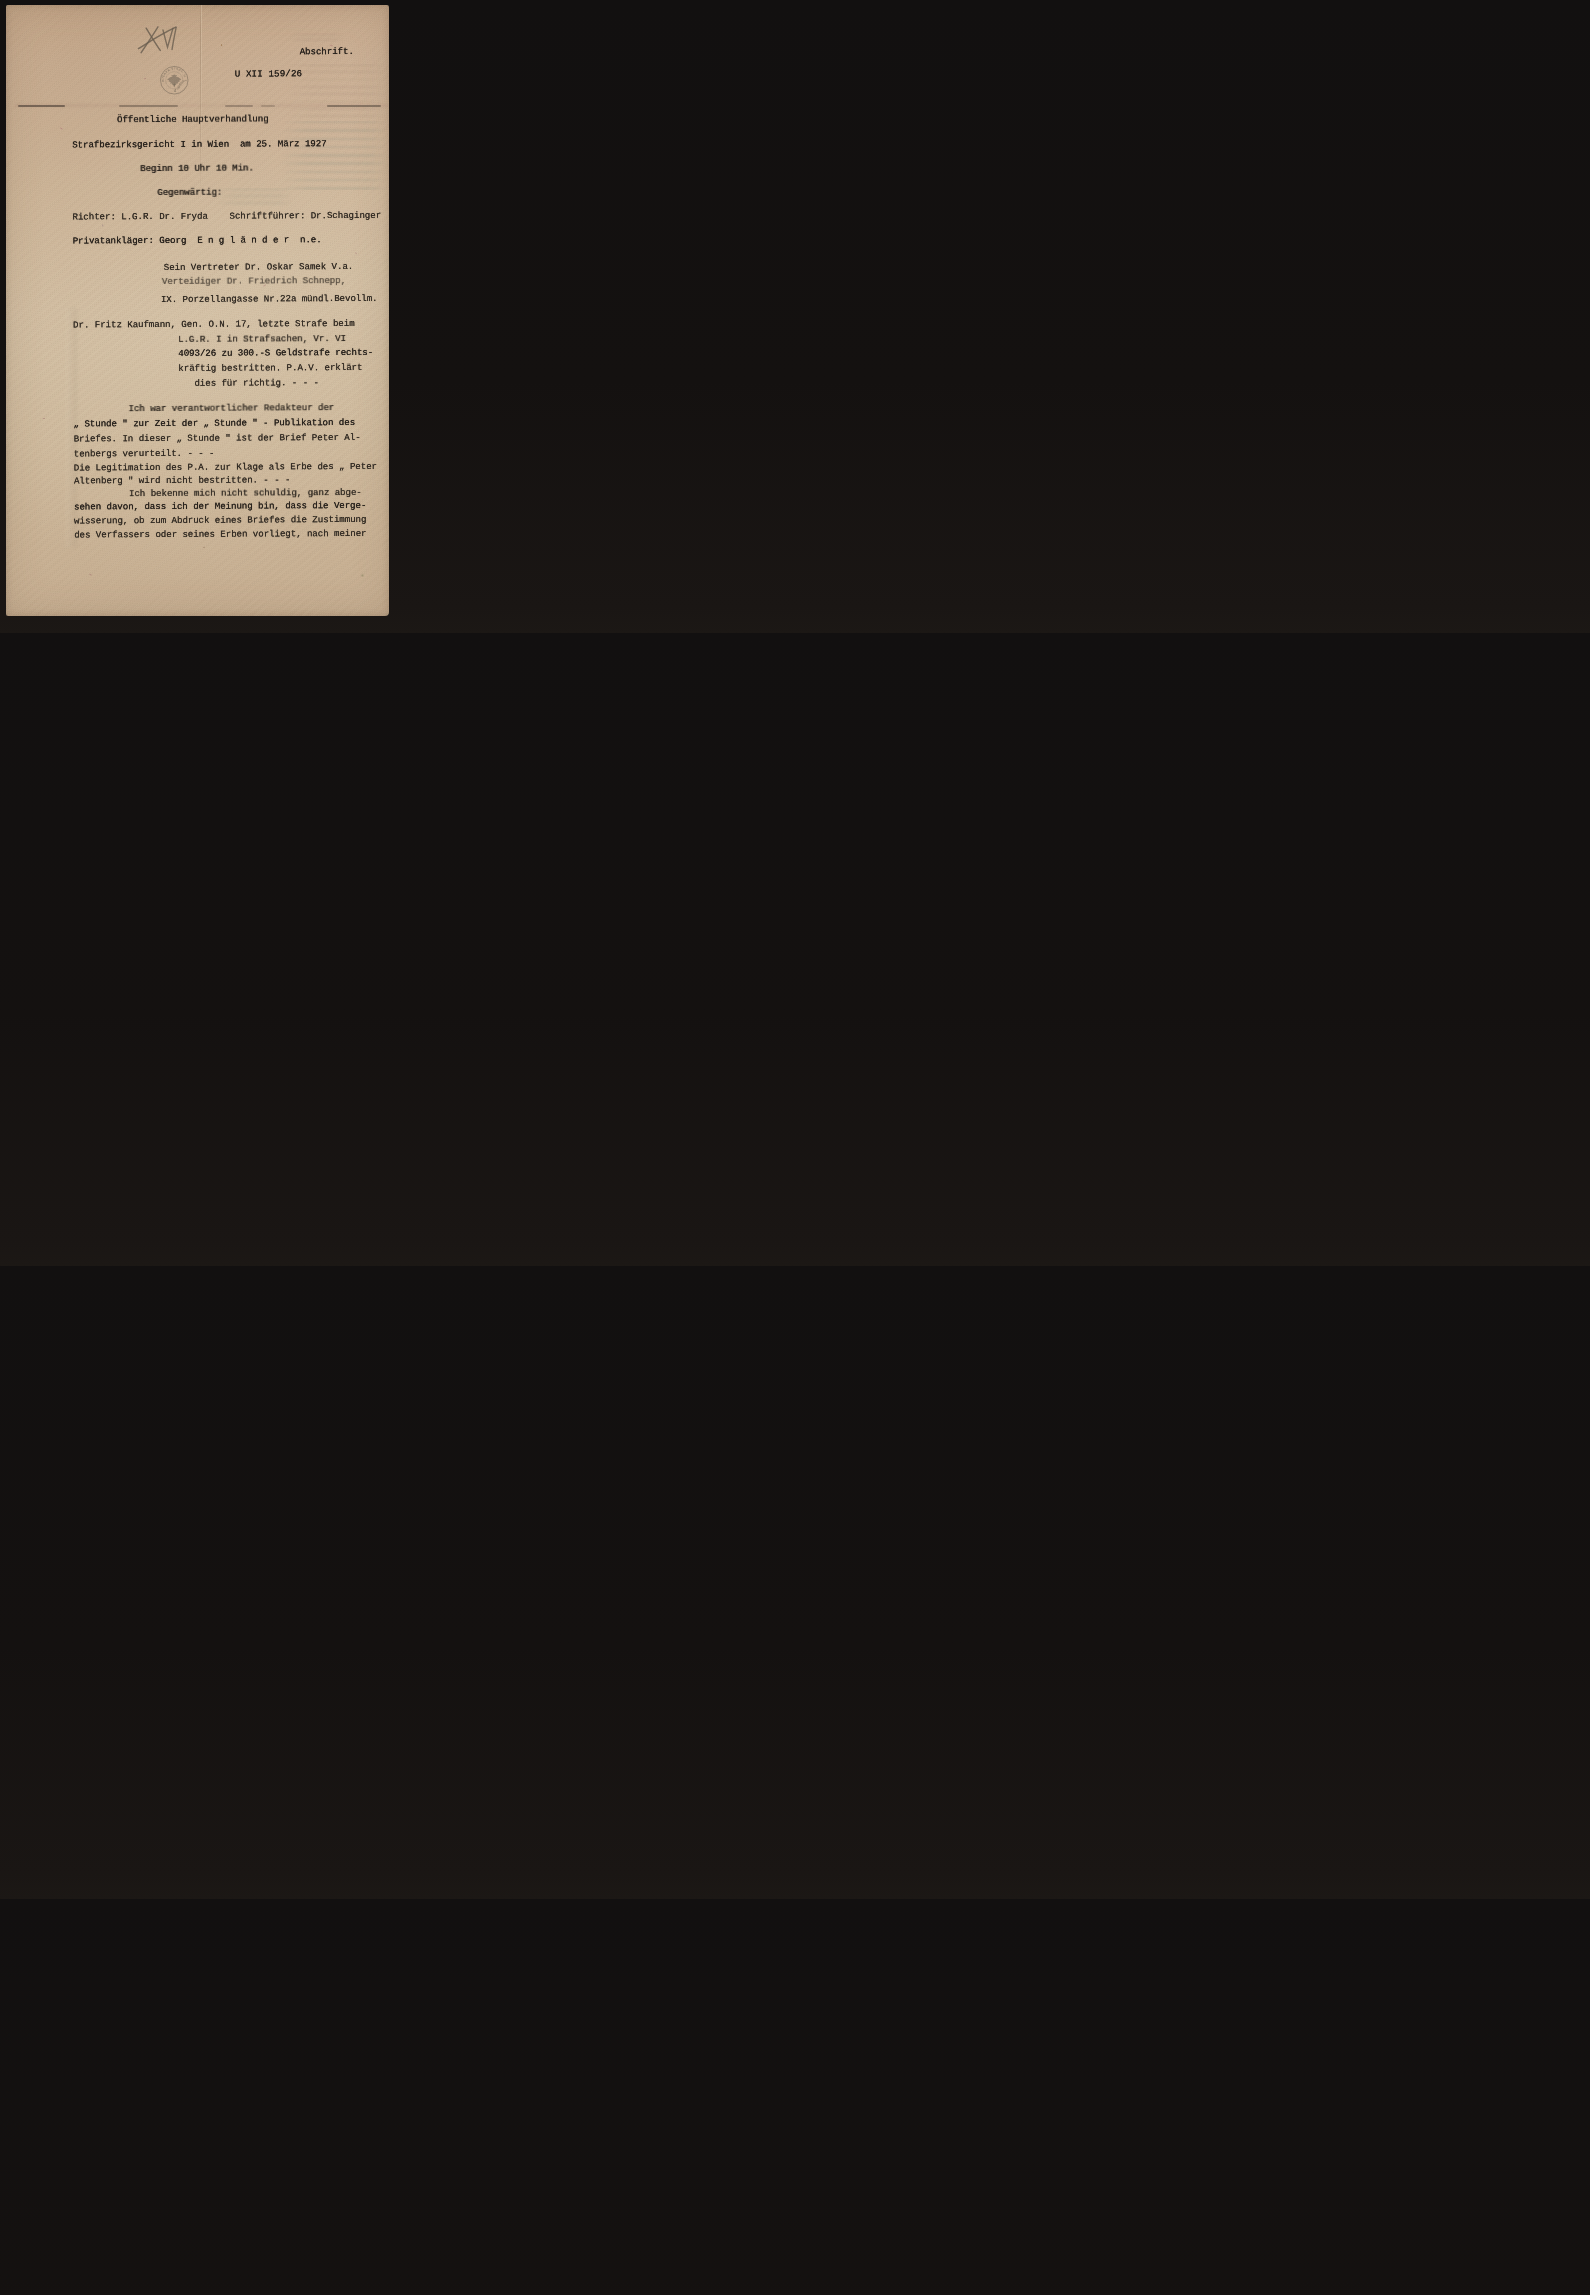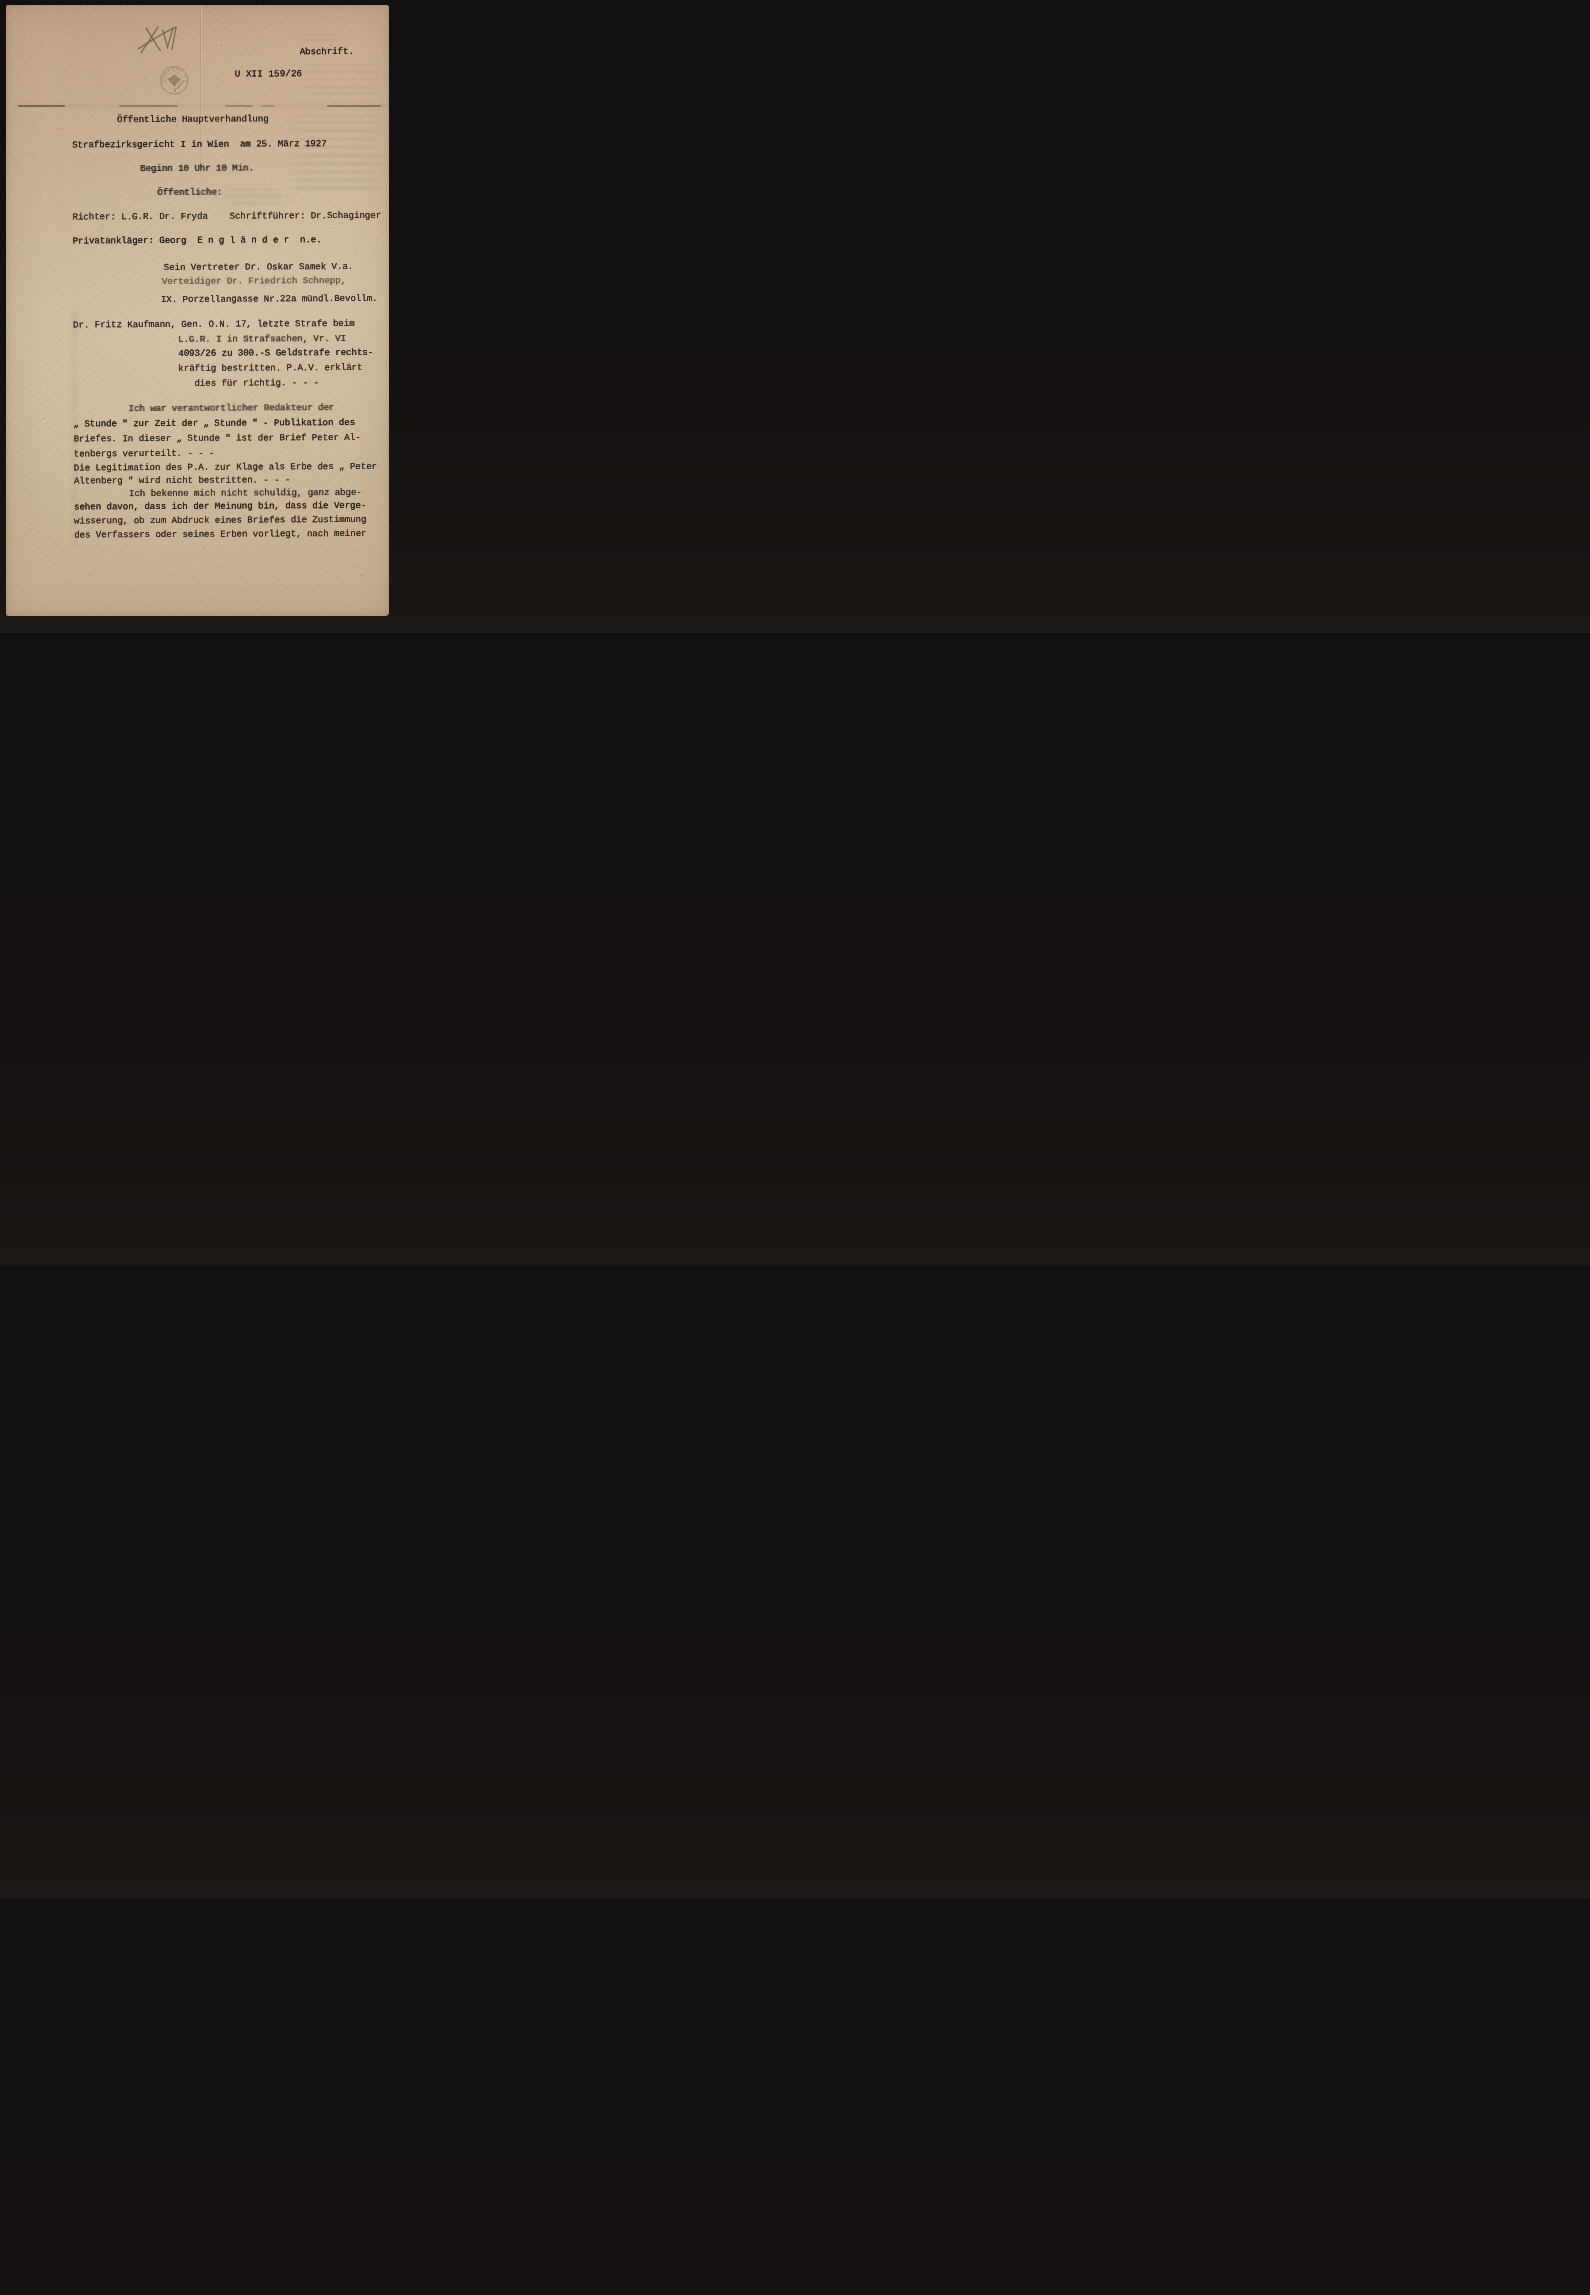--- a/index.html
+++ b/index.html
@@ -174,21 +174,21 @@
       </text>
       <text x="1.5" y="26.5" font-size="8" text-anchor="middle" fill="rgba(81,74,64,.85)">4</text>
     </svg>
 
     <div class="typescript">
       <div class="tl heavy l-abschrift">Abschrift.</div>
       <div class="tl heavy l-case">U XII 159/26</div>
       <div class="tl heavy soft ln0">Öffentliche Hauptverhandlung</div>
       <div class="tl heavy ln1">Strafbezirksgericht I in Wien  am 25. März 1927</div>
       <div class="tl heavy soft ln2">Beginn 10 Uhr 10 Min.</div>
-      <div class="tl heavy soft ln3">Öffentliche:</div>
+      <div class="tl heavy soft ln3">Gegenwärtig:</div>
       <div class="tl ln4">Richter: L.G.R. Dr. Fryda    Schriftführer: Dr.Schaginger</div>
       <div class="tl heavy ln5">Privatankläger: Georg  E n g l ä n d e r  n.e.</div>
       <div class="tl ln6">Sein Vertreter Dr. Oskar Samek V.a.</div>
       <div class="tl faint ln7">Verteidiger Dr. Friedrich Schnepp,</div>
       <div class="tl ln8">IX. Porzellangasse Nr.22a mündl.Bevollm.</div>
       <div class="tl ln9">Dr. Fritz Kaufmann, Gen. O.N. 17, letzte Strafe beim</div>
       <div class="tl soft ln10">L.G.R. I in Strafsachen, Vr. VI</div>
       <div class="tl heavy ln11">4093/26 zu 300.-S Geldstrafe rechts-</div>
       <div class="tl ln12">kräftig bestritten. P.A.V. erklärt</div>
       <div class="tl ln13">dies für richtig. - - -</div>

